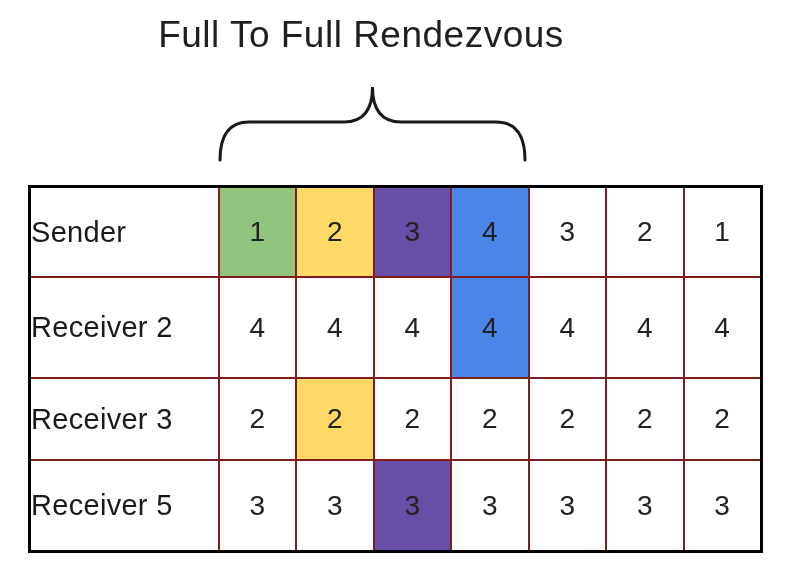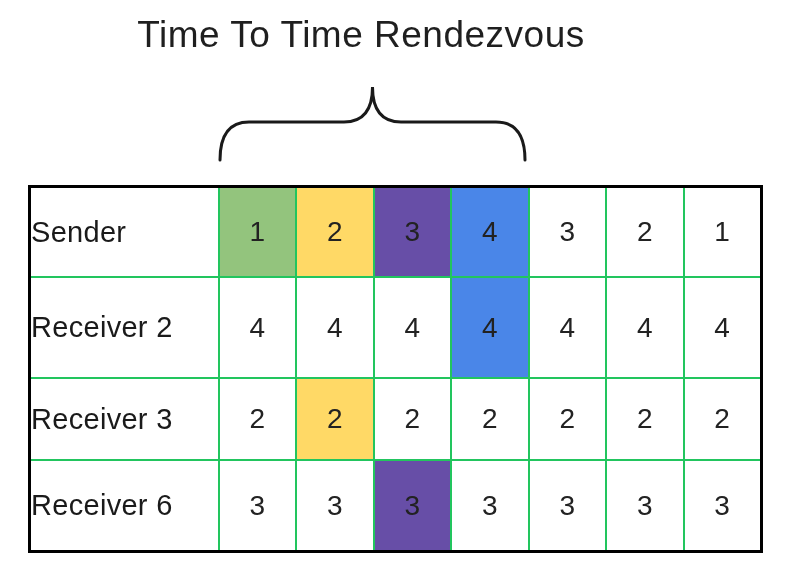--- a/index.html
+++ b/index.html
@@ -37,21 +37,21 @@
     position: absolute;
     left: 28px;
     top: 185px;
     width: 732px;
     height: 368px;
     border-collapse: collapse;
     table-layout: fixed;
     border: 3px solid #000;
   }
   table.grid td {
-    border: 2px solid #22c55e;
+    border: 2px solid #7f1d1d;
     padding: 0;
     vertical-align: middle;
   }
   td.lbl {
     font-size: 29px;
     color: #1a1a1a;
     text-align: left;
     padding-left: 14px;
     letter-spacing: 0.3px;
   }
@@ -59,21 +59,21 @@
     font-size: 28px;
     color: #222222;
     text-align: center;
   }
 </style>
 </head>
 <body>
 
 <div class="canvas">
 
-  <div class="title">Time To Time Rendezvous</div>
+  <div class="title">Full To Full Rendezvous</div>
 
   <svg class="brace" viewBox="0 0 311 79" xmlns="http://www.w3.org/2000/svg">
     <path d="M 3,76 Q 3,38 32,38 L 127,38 Q 155.5,38 155.5,3 Q 155.5,38 184,38 L 279,38 Q 308,38 308,76" fill="none" stroke="#1a1a1a" stroke-width="3" stroke-linecap="round"></path>
   </svg>
 
   <table class="grid">
     <colgroup>
       <col style="width:189px">
       <col style="width:77.5px">
         <col style="width:77.5px">
@@ -108,21 +108,21 @@
       <td class="lbl">Receiver 3</td>
       <td class="num" style="background-color: rgb(255, 255, 255);">2</td>
       <td class="num" style="background-color: rgb(255, 217, 102);">2</td>
       <td class="num" style="background-color: rgb(255, 255, 255);">2</td>
       <td class="num" style="background-color: rgb(255, 255, 255);">2</td>
       <td class="num" style="background-color: rgb(255, 255, 255);">2</td>
       <td class="num" style="background-color: rgb(255, 255, 255);">2</td>
       <td class="num" style="background-color: rgb(255, 255, 255);">2</td>
     </tr>
     <tr style="height:73.6px">
-      <td class="lbl">Receiver 6</td>
+      <td class="lbl">Receiver 5</td>
       <td class="num" style="background-color: rgb(255, 255, 255);">3</td>
       <td class="num" style="background-color: rgb(255, 255, 255);">3</td>
       <td class="num" style="background-color: rgb(103, 78, 167);">3</td>
       <td class="num" style="background-color: rgb(255, 255, 255);">3</td>
       <td class="num" style="background-color: rgb(255, 255, 255);">3</td>
       <td class="num" style="background-color: rgb(255, 255, 255);">3</td>
       <td class="num" style="background-color: rgb(255, 255, 255);">3</td>
     </tr>
   </tbody>
     </table>

